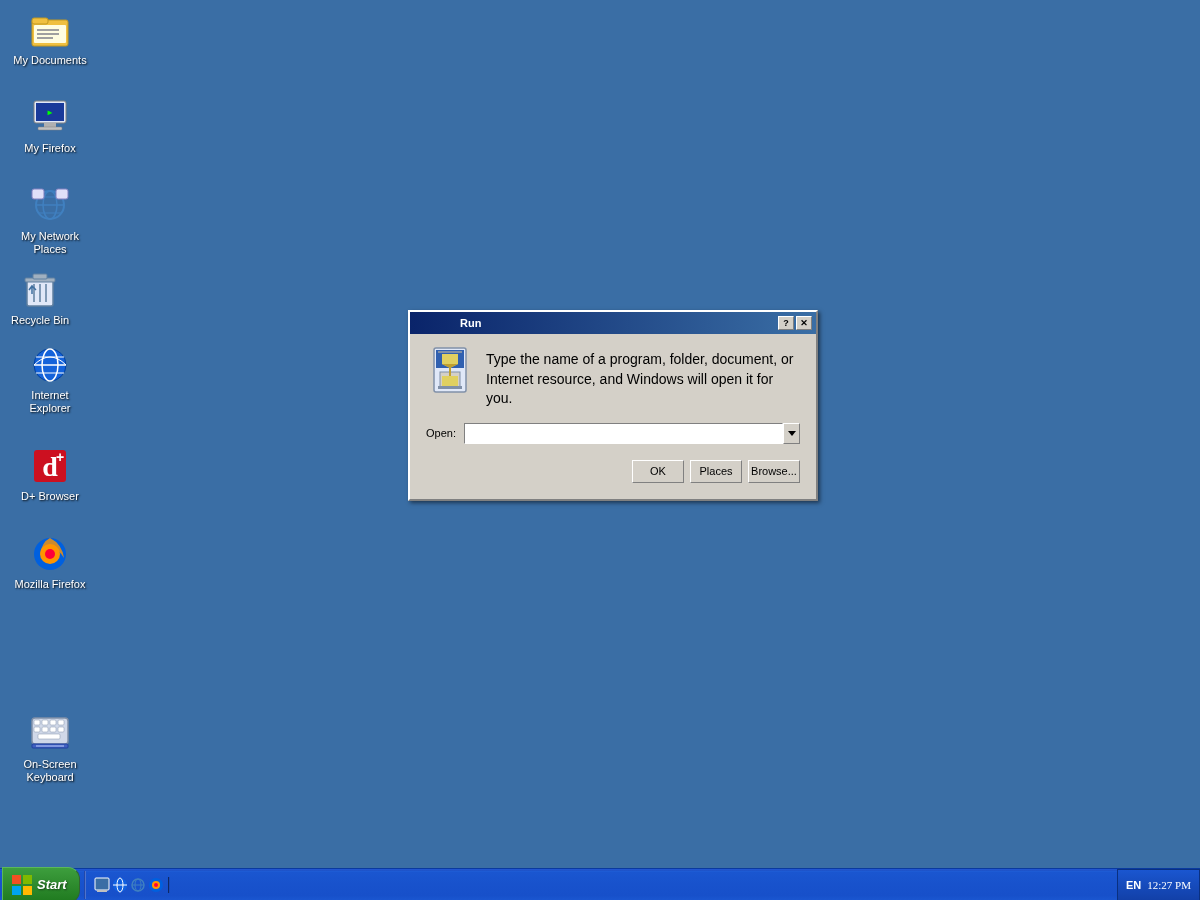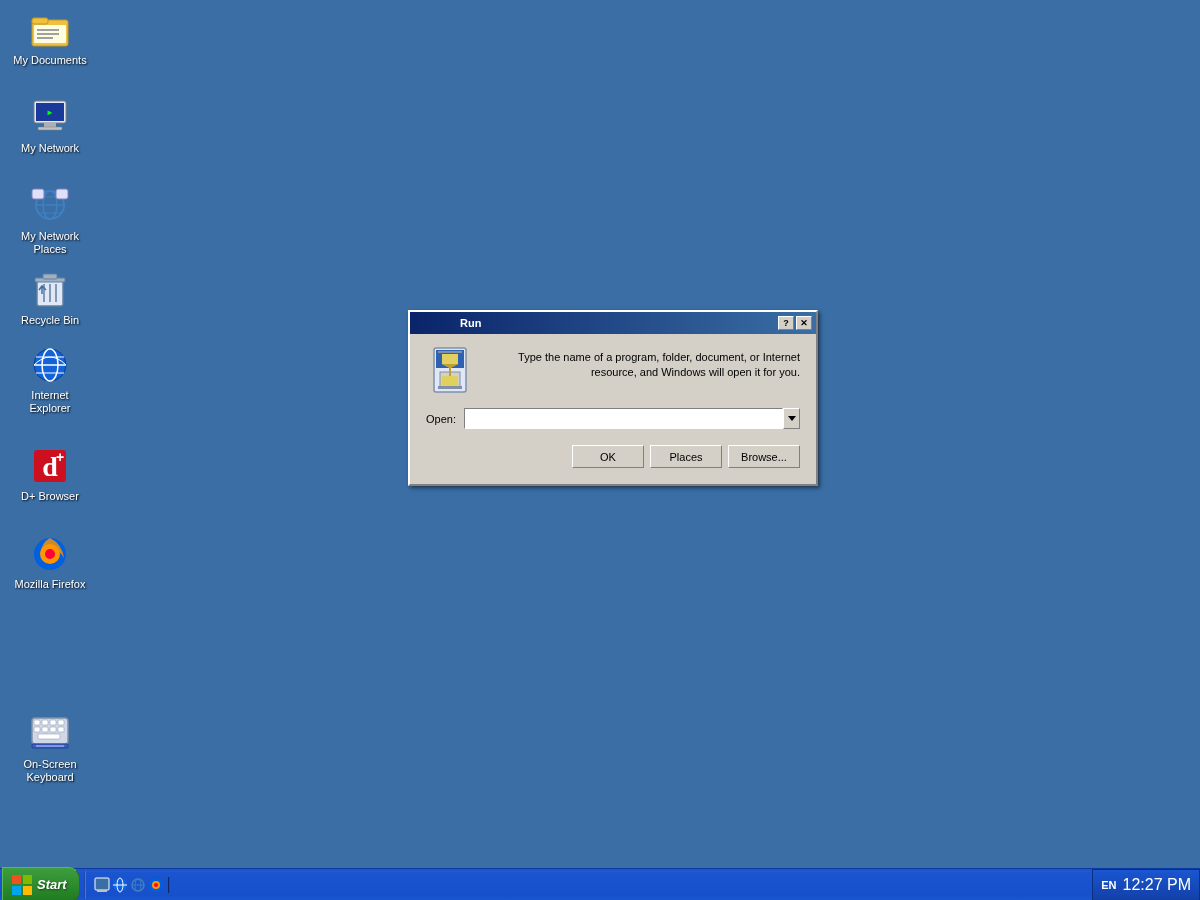--- a/index.html
+++ b/index.html
@@ -123,21 +123,22 @@
     }
 
     .lang-indicator {
       color: white;
       font-size: 11px;
       font-weight: bold;
     }
 
     .clock {
       color: white;
-      font-size: 16px;
+      font-size: 11px;
+      font-family: Liberation Serif, serif;
     }
 
     
     .dialog-overlay {
       position: absolute;
       top: 0; left: 0;
       width: 100%; height: 860px;
     }
 
     .run-dialog {
@@ -199,25 +200,24 @@
       margin-bottom: 14px;
     }
 
     .run-icon {
       width: 48px;
       height: 48px;
       flex-shrink: 0;
     }
 
     .dialog-text {
-      font-size: 11px;
+      font-size: 14px;
       line-height: 1.4;
       color: #000;
       padding-top: 4px;
-      text-align: right;
     }
 
     .open-row {
       display: flex;
       align-items: center;
       gap: 8px;
       margin-bottom: 16px;
       justify-content: center;
     }
 
@@ -263,21 +263,21 @@
       border-top: 5px solid #000;
     }
 
     .dialog-buttons {
       display: flex;
       justify-content: flex-end;
       gap: 6px;
     }
 
     .dialog-action-btn {
-      width: 72px;
+      width: 52px;
       height: 23px;
       background: #d4d0c8;
       border: 1px solid;
       border-color: #ffffff #808080 #808080 #ffffff;
       font-size: 11px;
       cursor: pointer;
       display: flex;
       align-items: center;
       justify-content: center;
     }
@@ -313,39 +313,39 @@
   <div class="desktop-icon" style="left:10px; top:98px;">
     <div class="icon-img">
       <svg width="40" height="38" viewBox="0 0 40 38">
         <rect x="4" y="2" width="32" height="22" rx="2" fill="#e0e8f8" stroke="#808080" stroke-width="1"></rect>
         <rect x="6" y="4" width="28" height="18" fill="#1a3a9a"></rect>
         <rect x="14" y="24" width="12" height="4" fill="#b0b0b0"></rect>
         <rect x="8" y="28" width="24" height="3" rx="1" fill="#c0c0c0" stroke="#808080" stroke-width="0.5"></rect>
         <text x="20" y="16" font-size="8" fill="#00ff00" text-anchor="middle" font-family="monospace">▶</text>
       </svg>
     </div>
-    <span class="icon-label">My Network</span>
+    <span class="icon-label">My Firefox</span>
   </div>
 
   <div class="desktop-icon" style="left:10px; top:186px;">
     <div class="icon-img">
       <svg width="40" height="38" viewBox="0 0 40 38">
         <circle cx="20" cy="18" r="14" fill="none" stroke="#4080c0" stroke-width="2"></circle>
         <ellipse cx="20" cy="18" rx="7" ry="14" fill="none" stroke="#4080c0" stroke-width="1.5"></ellipse>
         <line x1="6" y1="18" x2="34" y2="18" stroke="#4080c0" stroke-width="1.5"></line>
         <line x1="8" y1="10" x2="32" y2="10" stroke="#4080c0" stroke-width="1"></line>
         <line x1="8" y1="26" x2="32" y2="26" stroke="#4080c0" stroke-width="1"></line>
         <rect x="2" y="2" width="12" height="10" rx="2" fill="#e0e0f8" stroke="#8080c0" stroke-width="1"></rect>
         <rect x="26" y="2" width="12" height="10" rx="2" fill="#e0e0f8" stroke="#8080c0" stroke-width="1"></rect>
       </svg>
     </div>
     <span class="icon-label">My Network Places</span>
   </div>
 
-  <div class="desktop-icon" style="left:10px; top:270px;">
+  <div class="desktop-icon" style="left:0; top:270px;">
     <div class="icon-img">
       <svg width="38" height="40" viewBox="0 0 38 40">
         <rect x="6" y="10" width="26" height="26" rx="2" fill="#e0e8f8" stroke="#6080a0" stroke-width="1.5"></rect>
         <rect x="4" y="8" width="30" height="4" rx="1" fill="#a0b0c0" stroke="#6080a0" stroke-width="1"></rect>
         <rect x="12" y="4" width="14" height="5" rx="1" fill="#a0b0c0" stroke="#6080a0" stroke-width="1"></rect>
         <line x1="13" y1="14" x2="13" y2="32" stroke="#6080a0" stroke-width="1.5"></line>
         <line x1="19" y1="14" x2="19" y2="32" stroke="#6080a0" stroke-width="1.5"></line>
         <line x1="25" y1="14" x2="25" y2="32" stroke="#6080a0" stroke-width="1.5"></line>
 
         <path d="M15 20 L11 16 L8 20 M11 16 L11 24" stroke="#4070a0" stroke-width="1.5" fill="none"></path>

